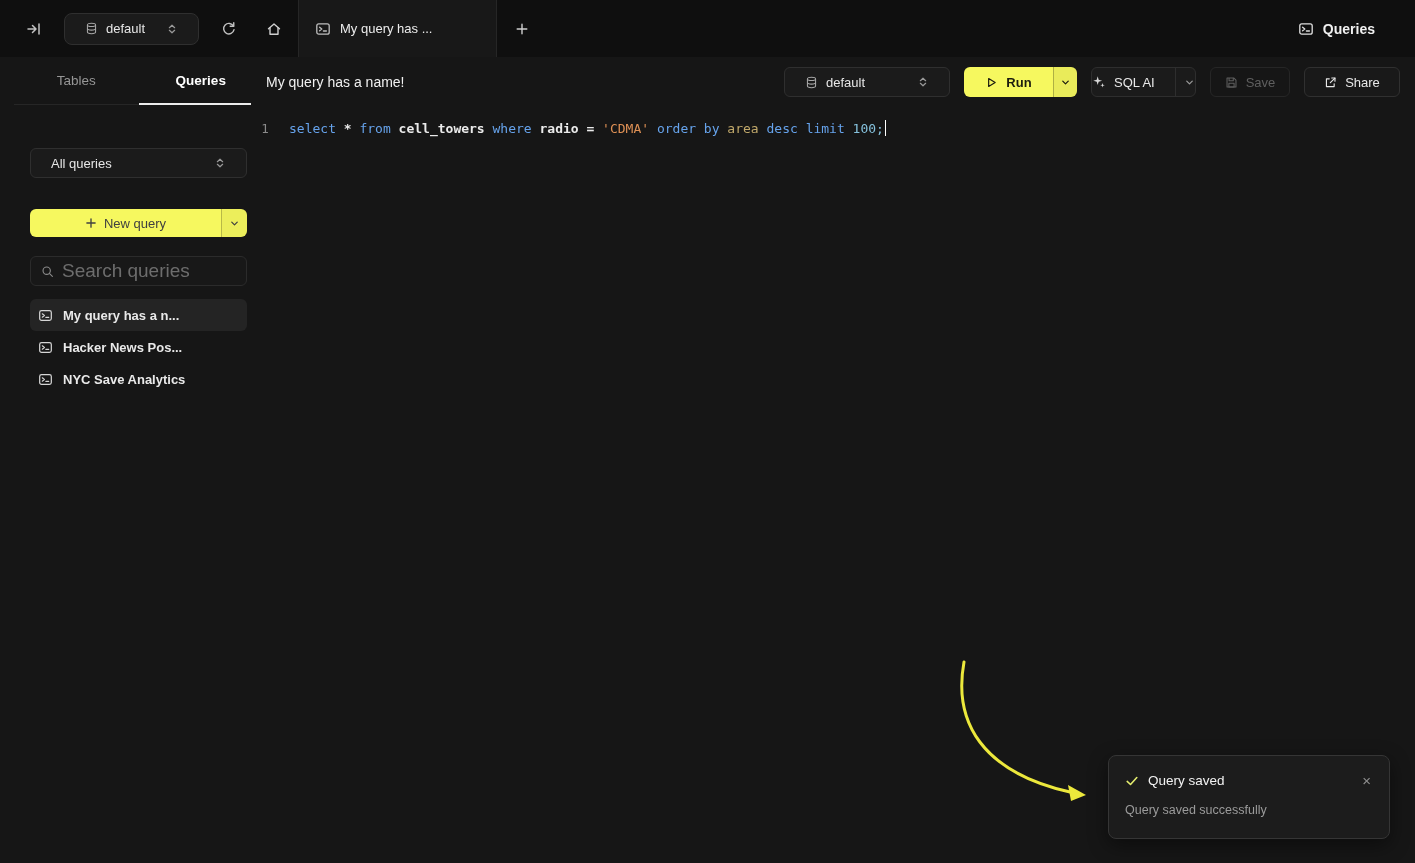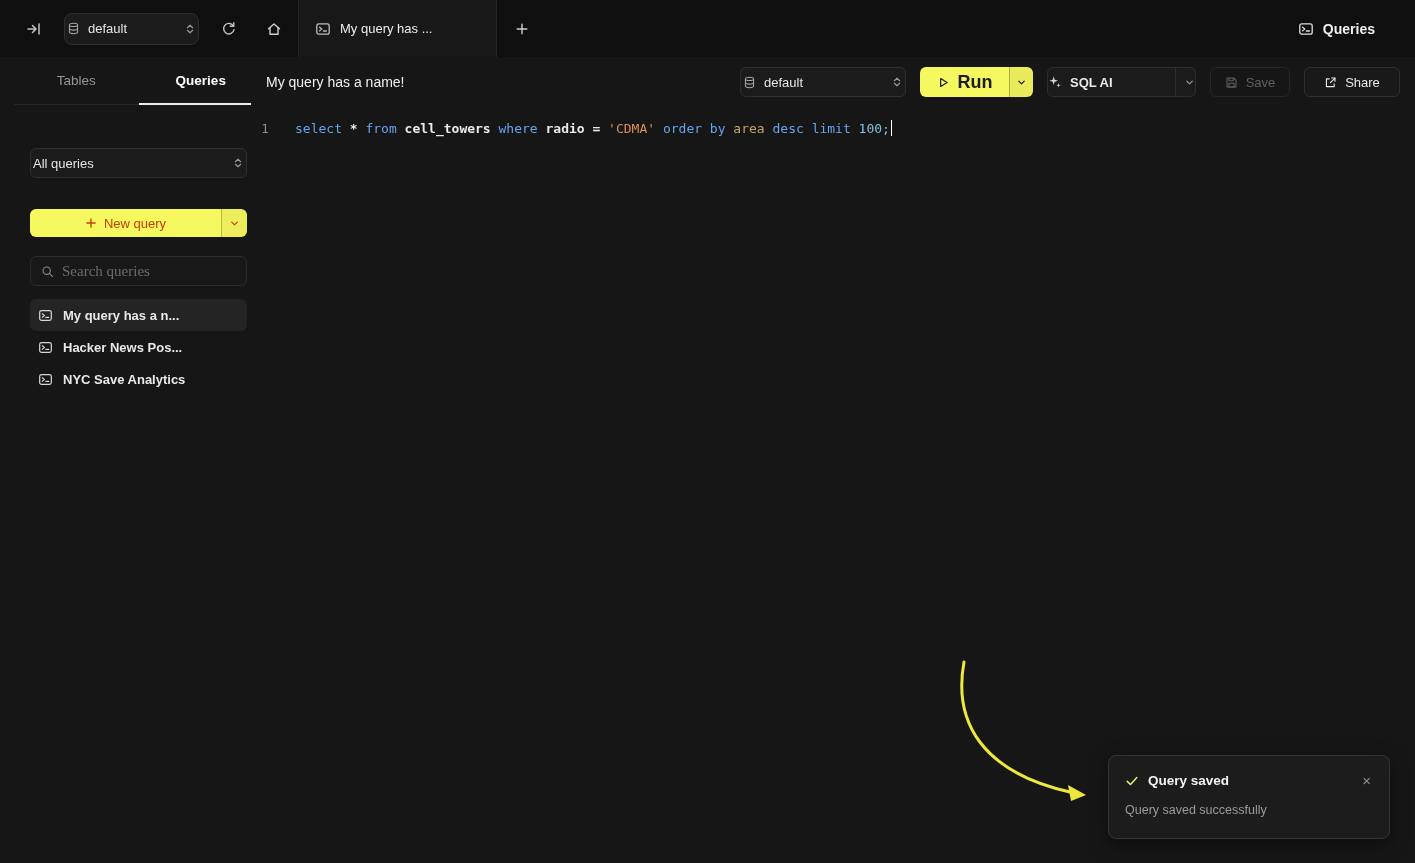--- a/index.html
+++ b/index.html
@@ -17,21 +17,21 @@
   
   .topbar {
     position:absolute; top:0; left:0; right:0; height:57px;
     background:#0f0f0f;
     display:flex; align-items:center;
   }
   .topbar-left { display:flex; align-items:center; gap:18px; padding-left:22px; width:250px; flex:none; }
   .icon-btn { background:none; border:none; color:#c2c2c2; cursor:pointer; display:inline-flex; align-items:center; justify-content:center; padding:4px; }
   .select-ctrl {
     height:32px; background:#1b1b1b; border:1px solid #2f2f2f; border-radius:8px;
-    display:flex; align-items:center; gap:8px; padding:0 2px; cursor:pointer;
+    display:flex; align-items:center; gap:8px; padding:0 20px; cursor:pointer;
     font-size:13px; color:#e6e6e6; font-weight:500;
   }
   .topbar-db { width:135px; }
   .select-ctrl .grow { flex:1; text-align:left; white-space:nowrap; overflow:hidden; }
 
   .tabstrip { position:absolute; left:250px; top:0; height:57px; display:flex; align-items:stretch; }
   .home-btn { width:48px; display:flex; align-items:center; justify-content:center; background:none; border:none; color:#cfcfcf; cursor:pointer; }
   .editor-tab {
     width:199px; background:#181818; border-left:1px solid #262626; border-right:1px solid #262626;
     display:flex; align-items:center; gap:9px; padding:0 16px; cursor:pointer;
@@ -56,32 +56,32 @@
   .sidebar-tab.active { color:#ffffff; font-weight:600; }
   .sidebar-tab.active::after { content:""; position:absolute; left:0; right:0; bottom:-1px; height:2px; background:#ececec; }
 
   .sidebar-body { padding:15px 16px 0 16px; }
   .filter-select { height:30px; border-radius:6px; background:#1b1b1b; font-weight:400;margin-top:28px; }
   .chev-updown { color:#9a9a9a; }
 
   .new-query {
     margin-top:31px; height:28px; width:100%;
     background:#f6f85f; border-radius:6px; display:flex; align-items:stretch;
-    color:#c2410c; cursor:pointer; overflow:hidden;
+    color:#404040; cursor:pointer; overflow:hidden;
   }
   .new-query-main { flex:1; display:flex; align-items:center; justify-content:center; gap:7px; font-size:13px; font-weight:500; }
   .new-query-chevron { width:26px; border-left:1px solid rgba(0,0,0,0.22); display:flex; align-items:center; justify-content:center; background:rgba(0,0,0,0.04); }
 
   .search-box {
     margin-top:19px; height:30px; border:1px solid #2b2b2b; border-radius:6px; background:#181818;
     display:flex; align-items:center; gap:8px; padding:0 10px; color:#8a8a8a;
   }
   .search-box input {
     flex:1; background:transparent; border:none; outline:none;
-    color:#22c55e; font-size:15px; font-family:Liberation Serif, serif; min-width:0;
+    color:#22c55e; font-size:19px; font-family:Liberation Sans, sans-serif; min-width:0;
   }
   .search-box input::placeholder { color:#6d6d6d; }
 
   .query-list { margin-top:13px; display:flex; flex-direction:column; }
   .query-item {
     height:32px; border-radius:6px; display:flex; align-items:center; gap:10px;
     padding:0 8px; cursor:pointer; color:#d6d6d6;
   }
   .query-item.selected { background:#242424; }
   .query-item .q-label { font-size:13px; font-weight:600; color:#e9e9e9; white-space:nowrap; overflow:hidden; }
@@ -96,55 +96,55 @@
     height:30px; border:1px solid #2e2e2e; border-radius:6px; background:#1b1b1b;
     display:flex; align-items:center; gap:8px; padding:0 10px;
     font-size:13px; color:#e8e8e8; cursor:pointer; font-family:inherit;
   }
   .ctrl-default { width:166px; }
 
   .run-btn {
     width:113px; height:30px; border-radius:6px; background:#f6f85f; color:#1c1c0f;
     display:flex; align-items:stretch; overflow:hidden; cursor:pointer; border:none; padding:0; font-family:inherit;
   }
-  .run-main { flex:1; display:flex; align-items:center; justify-content:center; gap:8px; font-size:18px; font-weight:600; color:#1c1c0f; }
+  .run-main { flex:1; display:flex; align-items:center; justify-content:center; gap:8px; font-size:13px; font-weight:600; color:#1c1c0f; }
   .run-chevron { width:24px; border-left:1px solid rgba(0,0,0,0.25); background:rgba(0,0,0,0.05); display:flex; align-items:center; justify-content:center; }
 
-  .sqlai-btn { width:149px; font-weight:700; padding:0 0; }
+  .sqlai-btn { width:105px; font-weight:400; padding:0 0; }
   .sqlai-divider { width:1px; align-self:stretch; background:#2e2e2e; margin-left:auto; }
 
   .save-btn { width:80px; border-color:#262626; background:transparent; color:#5f5f5f; font-weight:500; justify-content:center; cursor:default; }
   .share-btn { width:96px; background:#191919; border-color:#303030; font-weight:500; justify-content:center; }
 
   
   .editor { padding-top:9px; font-family:"DejaVu Sans Mono", monospace; font-size:13px; }
   .code-line { display:flex; align-items:center; height:24px; white-space:pre; }
   .line-number { width:28px; text-align:center; color:#8b8b8b; flex:none; font-size:12.5px; }
-  .code-tokens { margin-left:16px; white-space:pre; }
+  .code-tokens { margin-left:10px; white-space:pre; }
   .tok.kw    { color:#66a3ec; }
   .tok.ident { color:#eaeaea; font-weight:bold; }
   .tok.op    { color:#eaeaea; font-weight:bold; }
   .tok.str   { color:#de9055; }
   .tok.field { color:#c0a86a; }
   .tok.num   { color:#85c1dc; }
   .tok.plain { color:#d2d2d2; }
   .cursor { display:inline-block; width:1.5px; height:16px; background:#ffffff; vertical-align:middle; margin-left:1px; animation: blink 1.1s step-end infinite; }
   @keyframes blink { 50% { opacity:0; } }
 
   
   .annotation-layer { position:absolute; inset:0; pointer-events:none; z-index:5; }
 
   
   .toast {
     position:absolute; left:1108px; top:755px; width:282px; height:84px;
     background:#1c1c1c; border:1px solid #353535; border-radius:8px;
     padding:15px 16px 0 16px; z-index:6; box-shadow:0 6px 20px rgba(0,0,0,0.45);
   }
   .toast-head { display:flex; align-items:center; gap:9px; }
-  .toast-title { font-size:13.5px; font-weight:700; color:#f3f3f3; }
+  .toast-title { font-size:13.5px; font-weight:400; color:#f3f3f3; }
   .toast-close { margin-left:auto; background:none; border:none; color:#8f8f8f; font-size:15px; cursor:pointer; line-height:1; padding:2px; }
   .toast-msg { margin-top:13px; font-size:12.5px; color:#9b9b9b; }
 </style>
 </head>
 <body>
 
 <header class="topbar">
   <div class="topbar-left">
     <button class="icon-btn">
       <span class="icon">

